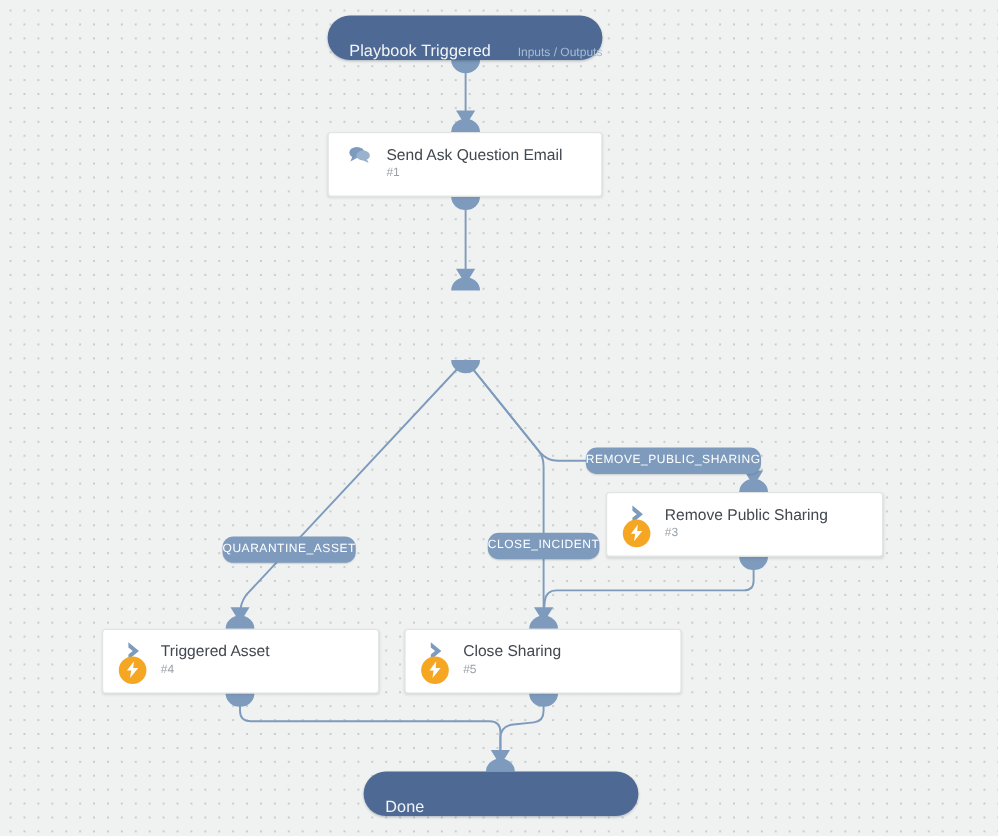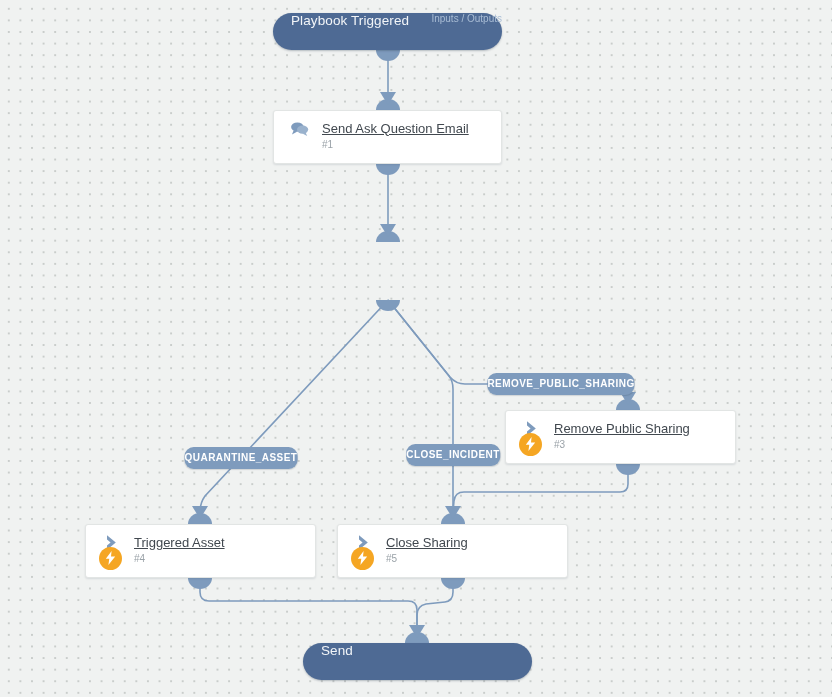--- a/index.html
+++ b/index.html
@@ -30,21 +30,21 @@
   .port { fill: #7e9bbd; }
   .arrow { fill: #7e9bbd; }
 
   
   .pill {
     position: absolute;
     background: #4e6a94;
     border-radius: 24px;
     box-shadow: 0 1px 2px rgba(40,55,75,0.30);
     display: flex;
-    align-items: flex-start;
+    align-items: flex-end;
     z-index: 4;
     gap: 12px;
   }
   .pill-title {
     color: #f2f5f8;
     font-size: 13.5px;
     margin-left: 18px;
     letter-spacing: 0.1px;
     white-space: nowrap;
   }
@@ -78,21 +78,20 @@
     display: flex;
     align-items: center;
     justify-content: center;
     flex: none;
   }
   .card-title {
     font-size: 13px;
     color: #41484f;
     margin-left: 8px;
     white-space: nowrap;
-    text-decoration: underline;
   }
   .card-foot {
     position: absolute;
     left: 0; bottom: 7px;
     width: 100%;
     height: 24px;
     display: flex;
     align-items: center;
   }
   .badge {
@@ -118,21 +117,20 @@
     background: #7e9bbd;
     color: #ffffff;
     font-size: 10px;
     letter-spacing: 0.45px;
     padding: 5px 0 6px;
     border-radius: 9px;
     white-space: nowrap;
     z-index: 6;
     transform: translate(-50%, -50%);
     box-shadow: 0 1px 1px rgba(40,55,75,0.16);
-    font-weight: bold;
   }
 </style>
 </head>
 <body>
 
 <div id="canvas">
 
   <svg id="edge-layer" viewBox="0 0 832 697" width="832" height="697">
 
     <path class="edge-path" d="M 388 50 L 388 100"></path>
@@ -256,21 +254,21 @@
       <span class="badge">
         <svg width="11" height="14" viewBox="0 0 11 14">
           <path d="M 6.6 0 L 0.8 7.8 L 4.3 7.8 L 3.4 14 L 10.2 5.6 L 6.0 5.6 Z" fill="#ffffff"></path>
         </svg>
       </span>
       <span class="card-step">#5</span>
     </div>
   </div>
 
   <div class="pill" style="left:303px; top:643px; width:229px; height:37px;">
-    <span class="pill-title">Send</span>
+    <span class="pill-title">Done</span>
   </div>
 
   <div class="edge-label" style="left:453px; top:455px;">CLOSE_INCIDENT</div>
 
   <div class="edge-label" style="left:241px; top:458px;">QUARANTINE_ASSET</div>
 
   <div class="edge-label" style="left:561px; top:384px;">REMOVE_PUBLIC_SHARING</div>
 
 </div>
 

